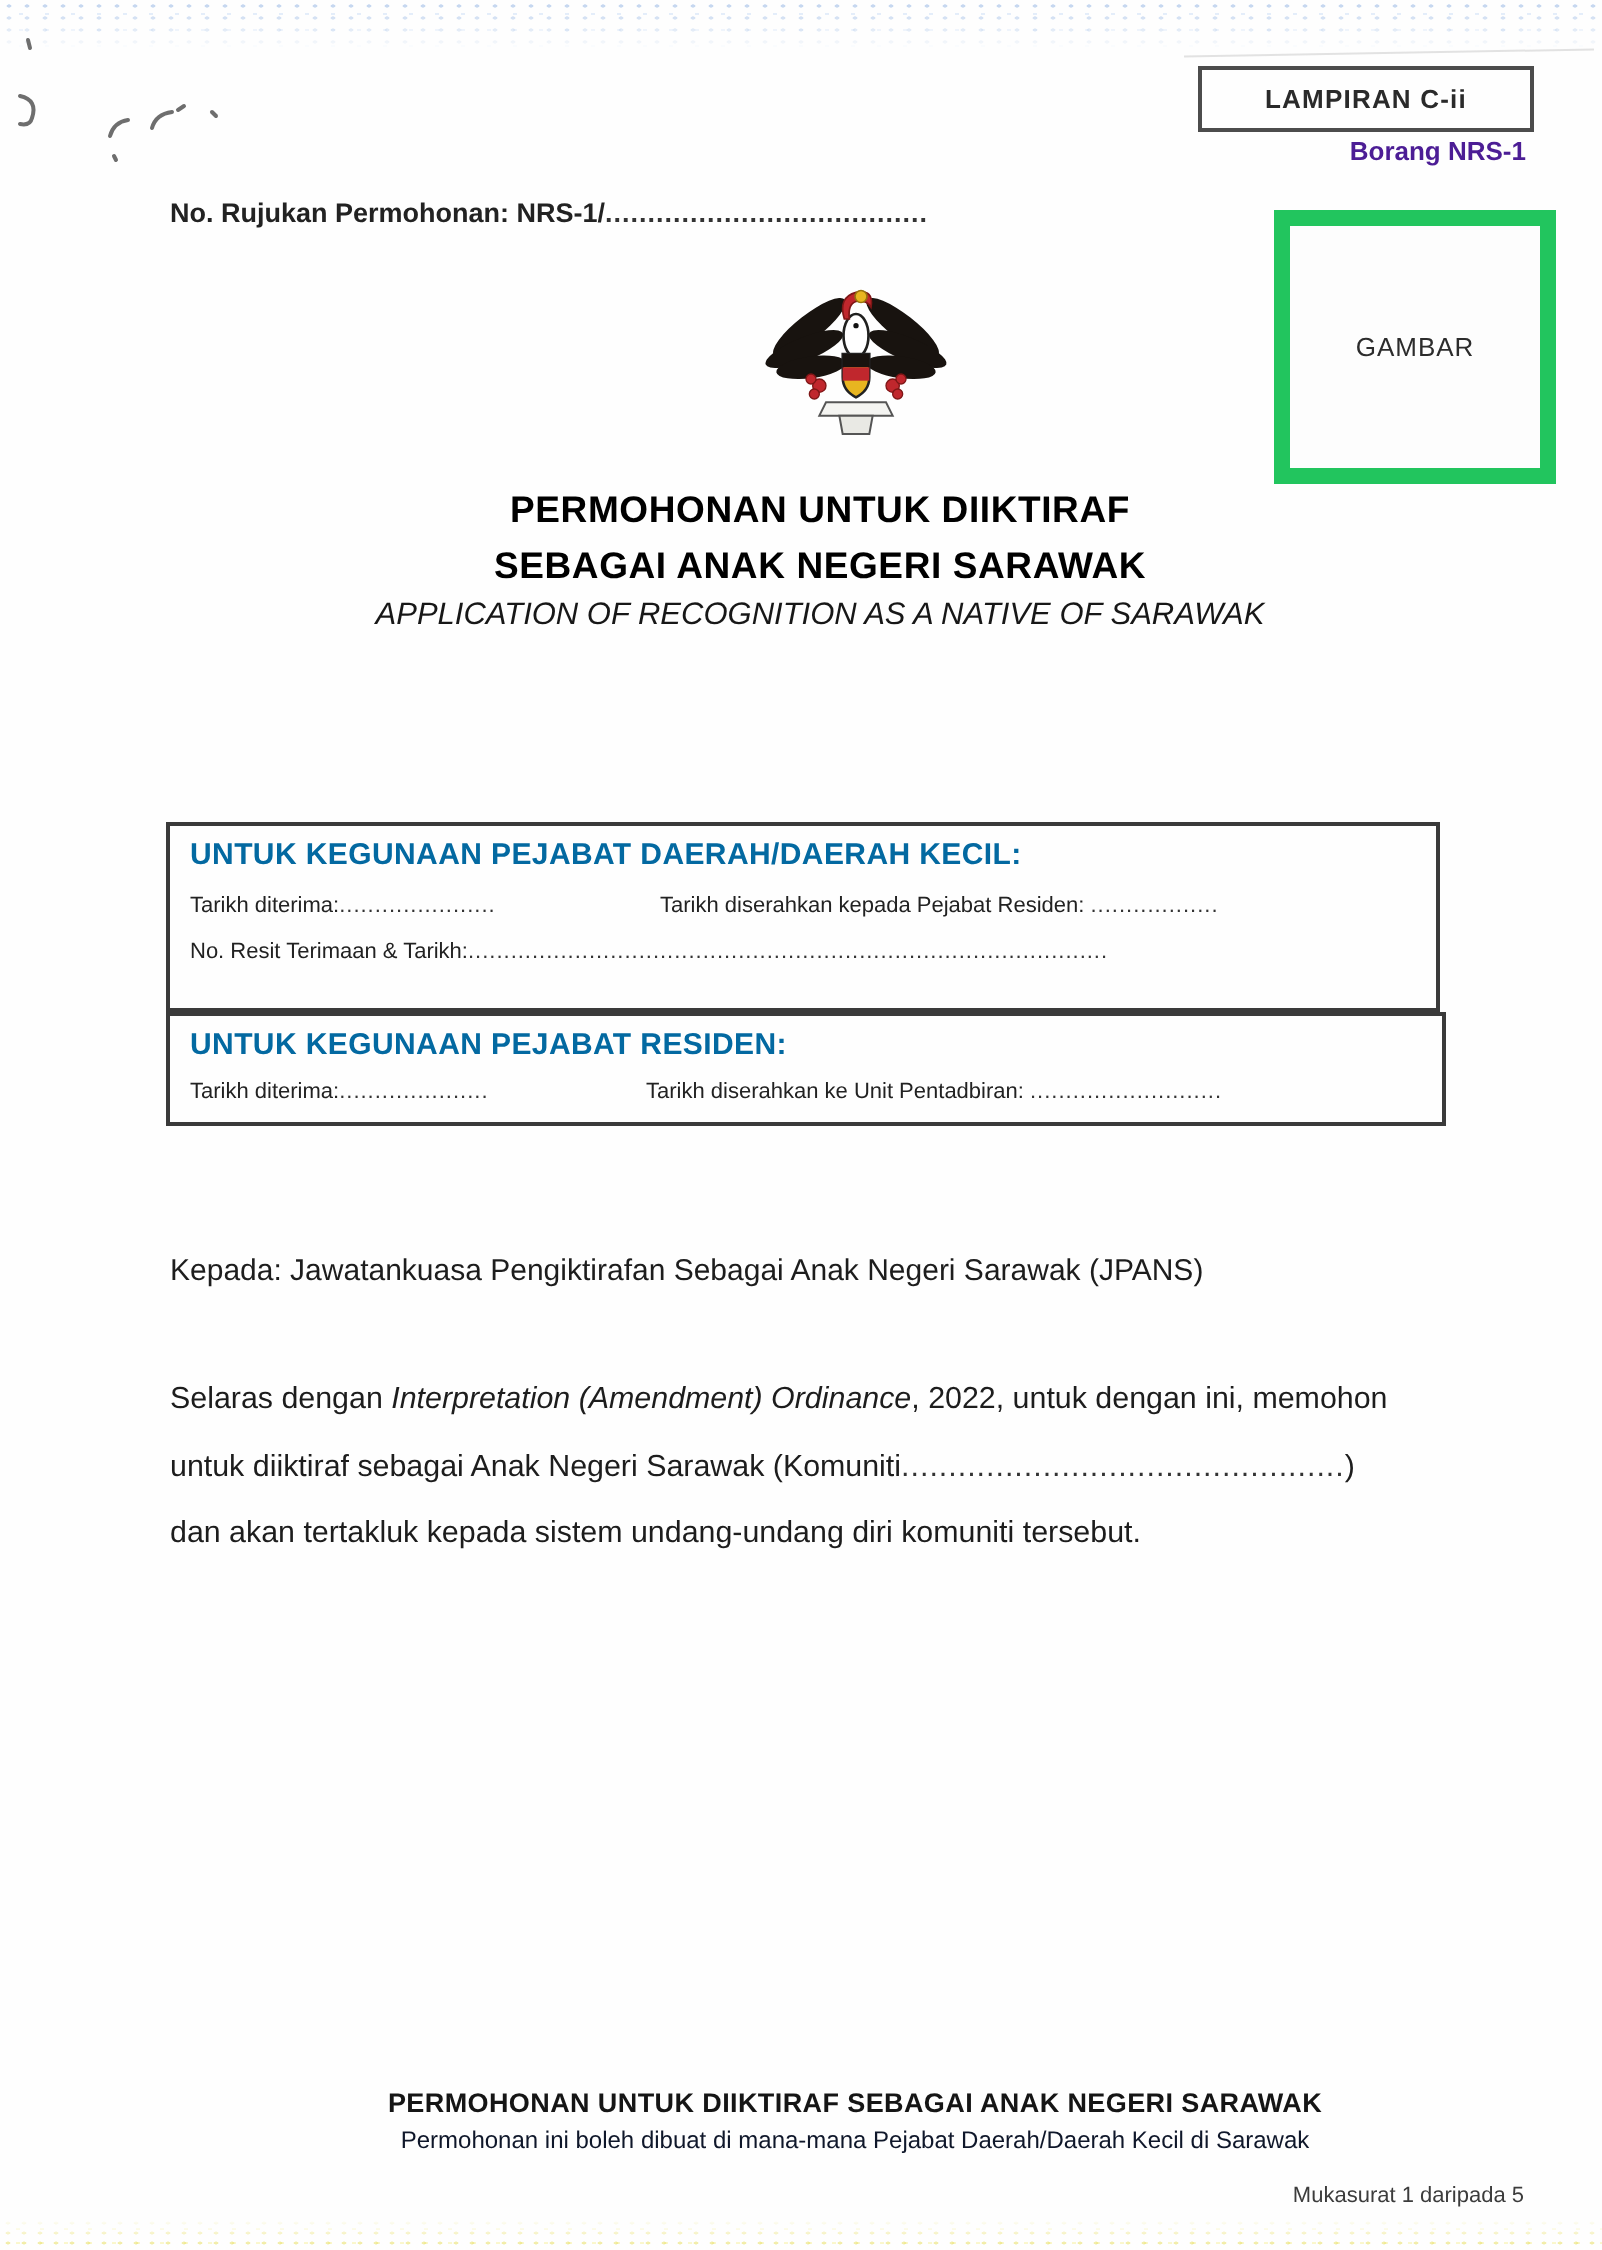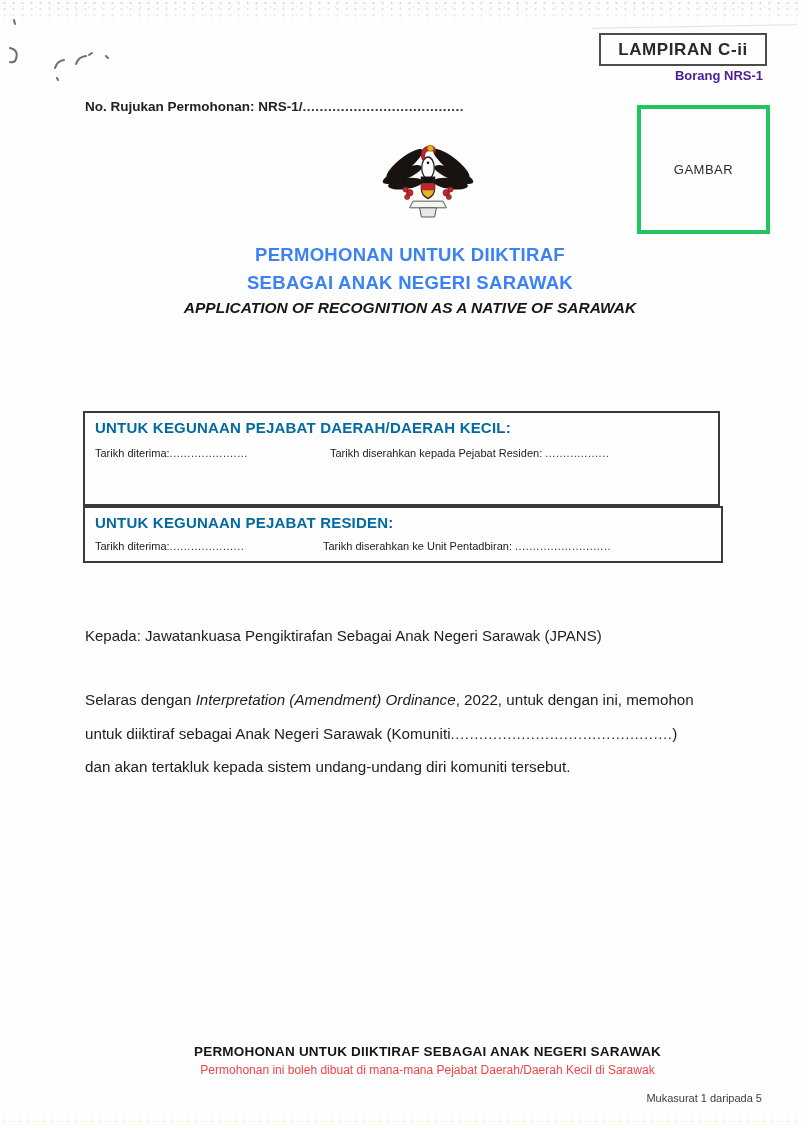--- a/index.html
+++ b/index.html
@@ -36,43 +36,43 @@
   .faint-line{
     position:absolute;left:592px;top:26px;width:205px;height:1px;
     background:rgba(60,60,60,.14);transform:rotate(-1deg);
   }
   .pen-marks{position:absolute;left:0;top:10px;}
   
   .lampiran-box{
     position:absolute;left:599px;top:33px;width:164px;height:29px;
     border:2px solid #4c4c4c;
     display:flex;align-items:center;justify-content:center;
-    font-size:17px;font-weight:bold;letter-spacing:.6px;color:#2a2a2a;
+    font-size:13px;font-weight:bold;letter-spacing:.6px;color:#2a2a2a;
   }
   .borang-label{
     position:absolute;right:38px;top:68px;
     font-size:13px;font-weight:bold;color:#4c1d95;
   }
   .ref-line{
     position:absolute;left:85px;top:99px;
     font-size:13.5px;font-weight:bold;color:#222;white-space:nowrap;
   }
   .photo-box{
     position:absolute;left:637px;top:105px;width:125px;height:121px;
-    border:4px solid #22c55e;
+    border:8px solid #22c55e;
     display:flex;align-items:center;justify-content:center;
     font-size:13px;color:#2c2c2c;letter-spacing:.5px;
     background:#fdfdfd;
   }
   .crest{position:absolute;left:378px;top:134px;width:100px;height:96px;}
   
   .title-block{position:absolute;left:20px;top:244px;width:780px;text-align:center;}
-  .title-line-1,.title-line-2{font-size:18.5px;font-weight:bold;letter-spacing:.3px;color:#3b82f6;}
+  .title-line-1,.title-line-2{font-size:18.5px;font-weight:bold;letter-spacing:.3px;color:#000000;}
   .title-line-2{margin-top:6px;}
-  .title-line-3{font-size:15.5px;font-weight:bold;font-style:italic;margin-top:5px;color:#171717;}
+  .title-line-3{font-size:15.5px;font-weight:normal;font-style:italic;margin-top:5px;color:#171717;}
   .ordinance-line{font-size:17px;font-weight:bold;margin-top:24px;color:#171717;}
   .ordinance-line .it{font-style:italic;}
   
   .office-box{
     position:absolute;left:83px;width:637px;
     border:2px solid #3a3a3a;background:#fefefe;
     padding:6px 10px;box-sizing:border-box;overflow:hidden;
   }
   .office-box.district{top:411px;height:95px;}
   .office-box.resident{top:506px;height:57px;width:640px;}
@@ -85,21 +85,21 @@
   .resident .cell-left{width:228px;}
   .dots{letter-spacing:.5px;color:#333;}
   
   .addressee{position:absolute;left:85px;top:627px;font-size:15px;color:#1d1d1d;}
   .body-par{position:absolute;left:85px;top:691px;width:650px;font-size:15.2px;color:#1d1d1d;}
   .body-par .line{margin-bottom:16.5px;white-space:nowrap;overflow:hidden;}
   .body-par .it{font-style:italic;}
   
   .footer-block{position:absolute;left:54px;top:1044px;width:747px;text-align:center;}
   .footer-title{font-size:13.5px;font-weight:bold;color:#151515;letter-spacing:.2px;}
-  .footer-subtitle{font-size:12px;margin-top:4px;color:#ef4444;}
+  .footer-subtitle{font-size:12px;margin-top:4px;color:#0f172a;}
   .page-number{position:absolute;right:39px;top:1092px;font-size:11px;color:#3c3c3c;}
 </style>
 </head>
 <body>
 
 <div class="page">
 
   <div class="top-speckle"></div>
   <div class="bottom-speckle"></div>
   <div class="faint-line"></div>
@@ -160,20 +160,23 @@
     <div class="title-line-1">PERMOHONAN UNTUK DIIKTIRAF</div>
     <div class="title-line-2">SEBAGAI ANAK NEGERI SARAWAK</div>
     <div class="title-line-3">APPLICATION OF RECOGNITION AS A NATIVE OF SARAWAK</div>
   </div>
 
   <div class="office-box district">
     <div class="office-heading">UNTUK KEGUNAAN PEJABAT DAERAH/DAERAH KECIL:</div>
     <div class="office-row r1">
       <span class="cell-left"><span>Tarikh diterima:</span><span class="dots">......................</span></span><span><span>Tarikh diserahkan kepada Pejabat Residen: </span><span class="dots">..................</span></span>
     </div>
+    <div class="office-row r2">
+      <span>No. Resit Terimaan &amp; Tarikh:</span><span class="dots">..........................................................................................</span>
+    </div>
   </div>
 
   <div class="office-box resident">
     <div class="office-heading">UNTUK KEGUNAAN PEJABAT RESIDEN:</div>
     <div class="office-row r1">
       <span class="cell-left"><span>Tarikh diterima:</span><span class="dots">.....................</span></span><span><span>Tarikh diserahkan ke Unit Pentadbiran: </span><span class="dots">...........................</span></span>
     </div>
   </div>
 
   <div class="addressee">Kepada: Jawatankuasa Pengiktirafan Sebagai Anak Negeri Sarawak (JPANS)</div>

